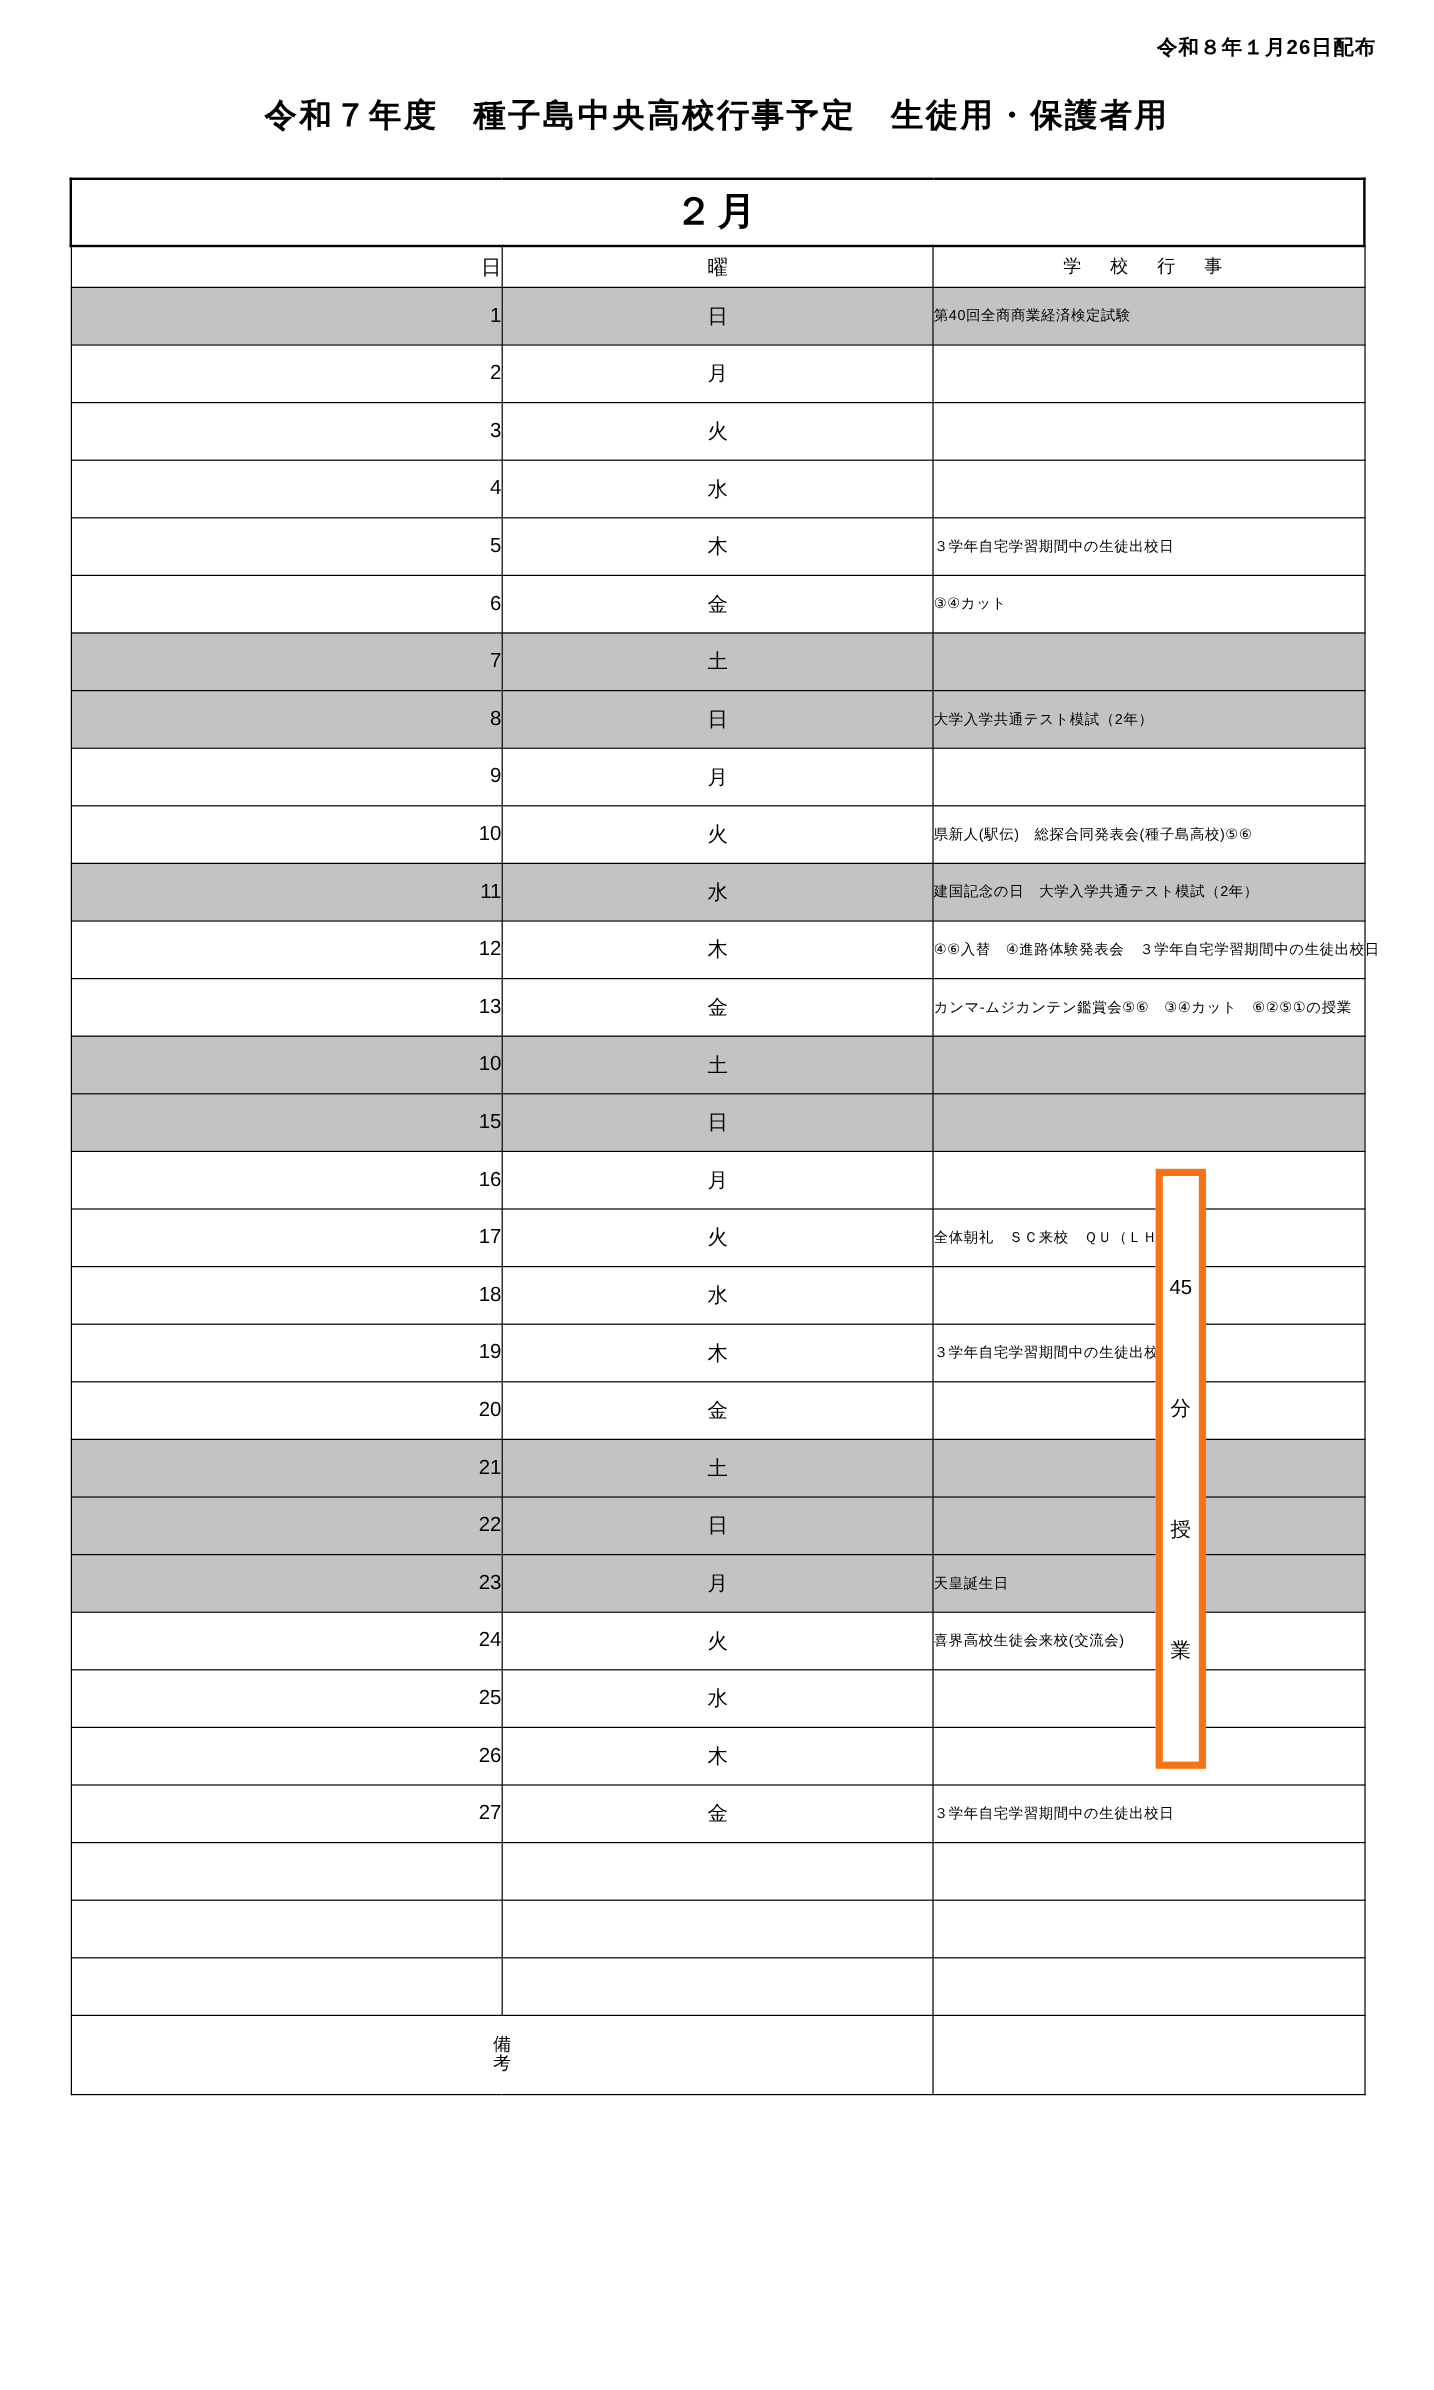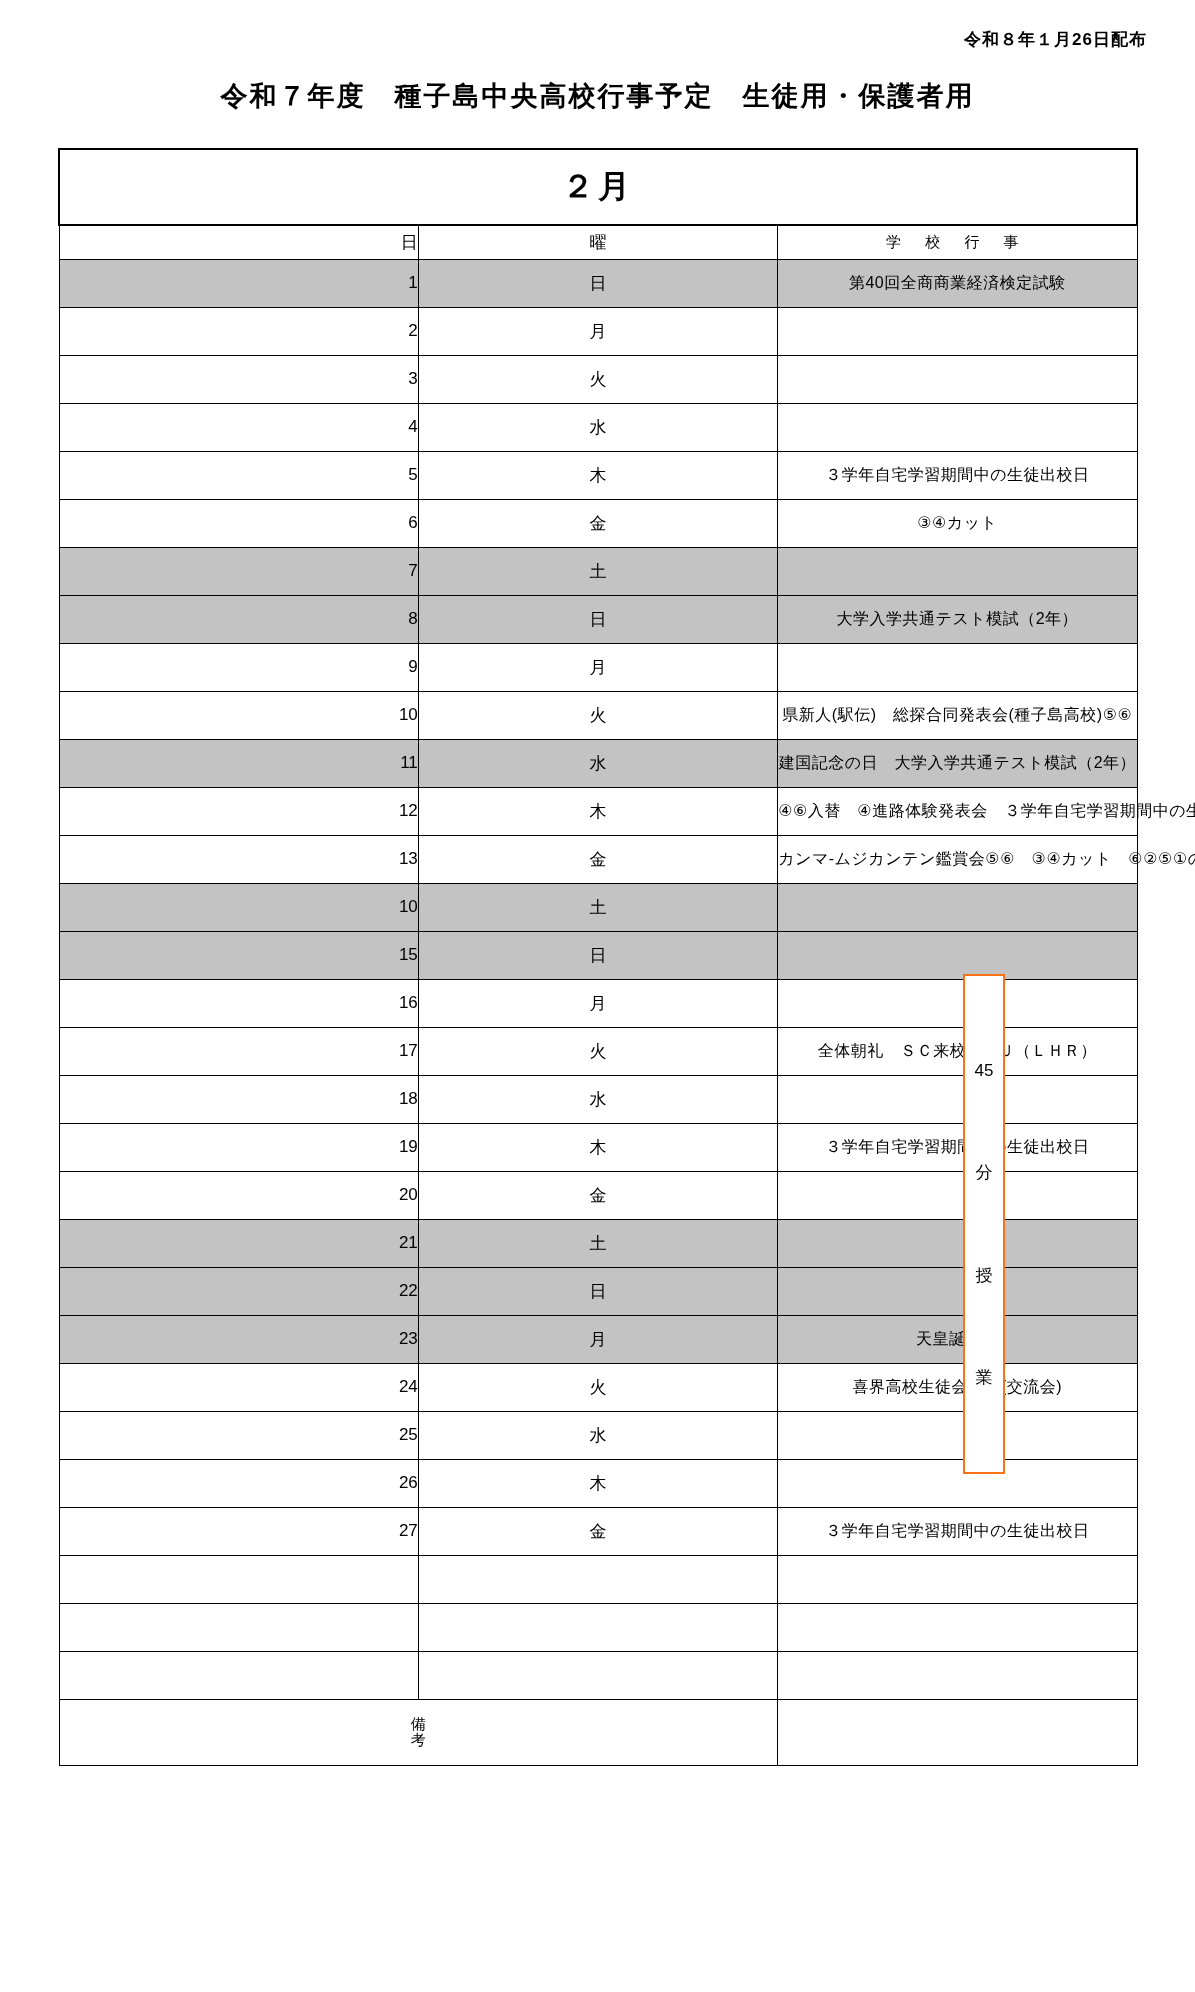--- a/index.html
+++ b/index.html
@@ -58,21 +58,21 @@
   }
   table.cal td {
     border: 1px solid #000000;
     padding: 0;
     vertical-align: middle;
     font-family: "Liberation Sans", "DejaVu Sans", sans-serif;
   }
 
   
   .month-cell {
-    height: 76px;
+    height: 56px;
     text-align: center;
     font-size: 32px;
     font-weight: bold;
     letter-spacing: 4px;
     border-width: 2px !important;
   }
 
   
   .hdr {
     height: 34px;
@@ -93,22 +93,22 @@
     padding-right: 6px;
     font-size: 17px;
   }
   td.c-dow {
     width: 38px;
     text-align: center;
     font-size: 17px;
   }
   td.c-ev {
     padding-left: 9px;
-    font-size: 16px;
-    text-align: center;
+    font-size: 12px;
+    text-align: left;
     letter-spacing: 0.5px;
     white-space: nowrap;
     overflow: visible;
     margin-left: 34px;
   }
   tr.weekend td { background: #c3c3c3; }
   tr.empty td { height: 48px; }
 
   
   td.c-remark-label {
@@ -121,21 +121,21 @@
   td.c-remark-label span { display: block; }
   tr.remark td { height: 66px; }
 
   
   .vbox {
     position: absolute;
     left: 963px;
     top: 974px;
     width: 42px;
     height: 500px;
-    border: 2px solid #f97316;
+    border: 6px solid #f97316;
     background: #ffffff;
     display: flex;
     flex-direction: column;
     align-items: center;
     justify-content: space-evenly;
     font-family: "Liberation Sans", "DejaVu Sans", sans-serif;
     font-size: 17px;
     z-index: 5;
   }
   .vbox span { display: block; line-height: 1; }

